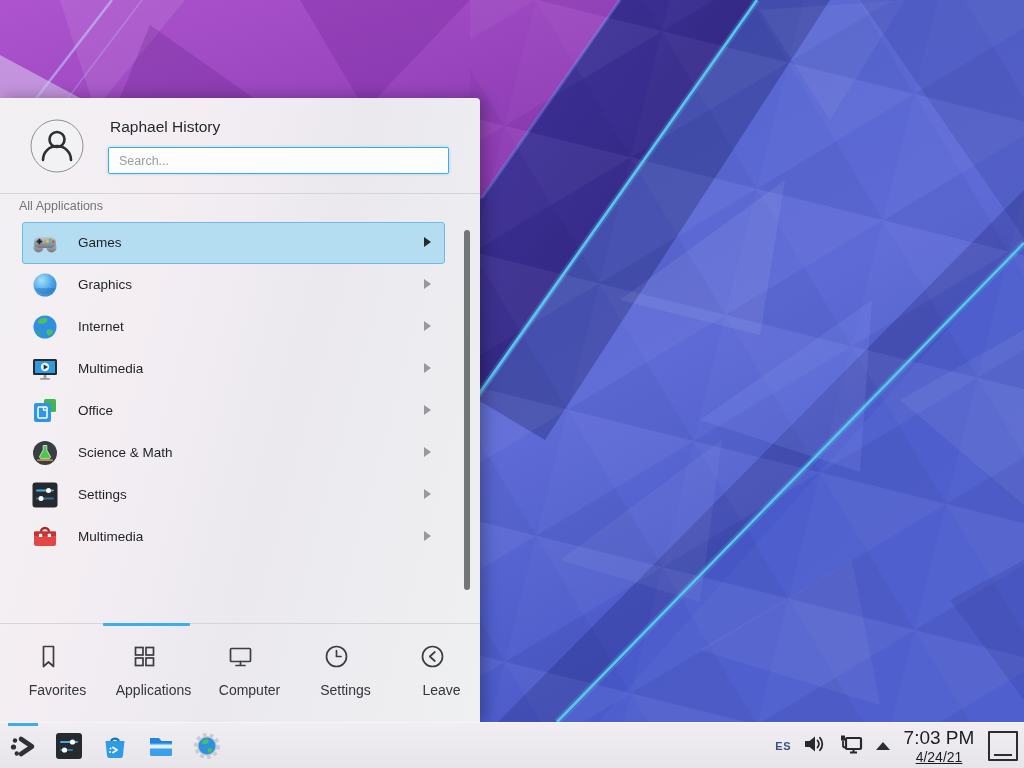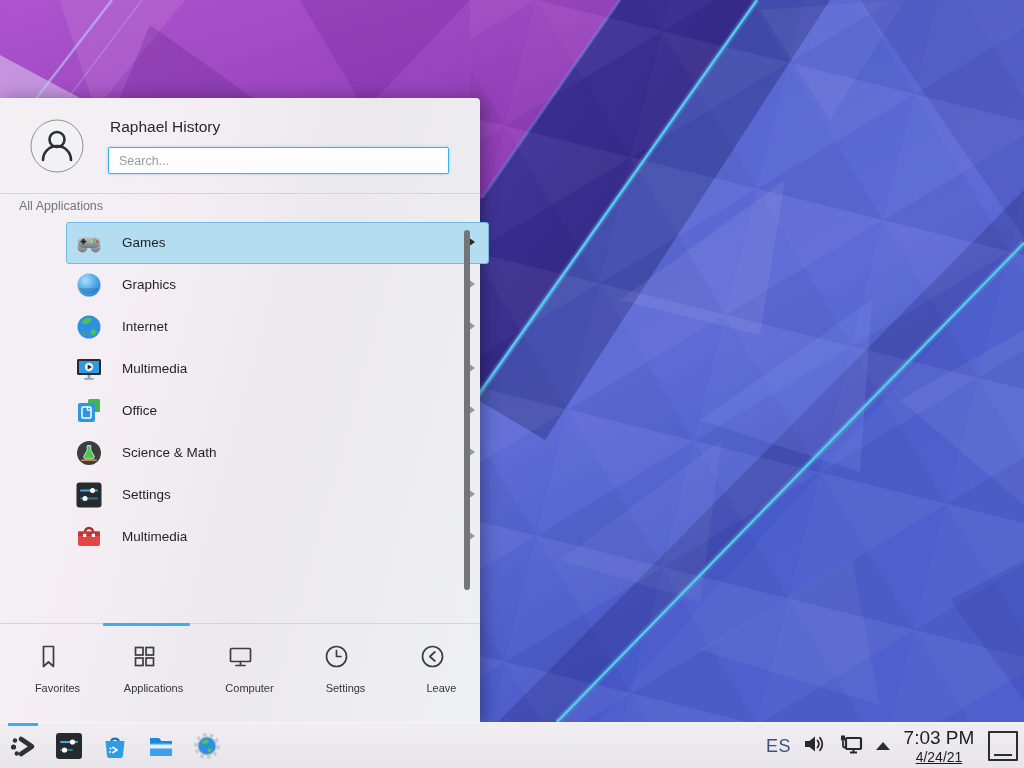--- a/index.html
+++ b/index.html
@@ -9,21 +9,21 @@
 
   
   #taskbar{position:absolute;left:0;right:0;bottom:0;height:46px;
            background:linear-gradient(#f0eef3,#e7e5ea);border-top:1px solid #f6f5f8;
            box-sizing:border-box;z-index:6;}
   .task-apps{position:absolute;left:8px;top:8px;display:flex;gap:16px;}
   .task-app{width:30px;height:30px;position:relative;cursor:default;}
   .task-app svg{display:block;}
   .task-indicator{position:absolute;left:8px;top:0;width:30px;height:3px;background:#3daee9;}
   .tray{position:absolute;right:0;top:0;height:46px;display:flex;align-items:center;gap:12px;padding-right:6px;}
-  .kb-layout{font-size:18px;font-weight:normal;color:#3d5080;letter-spacing:.5px;}
+  .kb-layout{font-size:11px;font-weight:bold;color:#3d5080;letter-spacing:.5px;}
   .clock{width:74px;text-align:center;color:#1b1e21;line-height:1;}
   .clock .time{font-size:19px;font-weight:500;}
   .clock .date{font-size:14px;margin-top:3px;text-decoration:underline;}
   .show-desktop{width:26px;height:26px;border:2px solid #2b2e31;border-radius:1px;position:relative;background:transparent;}
   .show-desktop::after{content:"";position:absolute;left:4px;right:4px;bottom:3px;height:2px;background:#2b2e31;}
   .caret-up{width:0;height:0;border-left:7px solid transparent;border-right:7px solid transparent;border-bottom:8px solid #2b2e31;}
 
   
   #launcher{position:absolute;left:0;top:98px;width:480px;height:624px;z-index:5;
             background:linear-gradient(105deg,#f2f0f3 0%,#f4eef3 30%,#ebe9ee 58%,#eff0f2 100%);
@@ -31,39 +31,39 @@
   .avatar{position:absolute;left:30px;top:21px;}
   .user-name{position:absolute;left:110px;top:20px;font-size:15.5px;color:#26292c;}
   .search-input{position:absolute;left:108px;top:49px;width:341px;height:27px;box-sizing:border-box;
             border:1px solid #3daee9;border-radius:2px;background:#fdfdfd;outline:none;
             box-shadow:0 0 3px rgba(61,174,233,.45);padding:0 10px;
             font-family:"Liberation Sans",sans-serif;font-size:12.5px;color:#232629;}
   .search-input::placeholder{color:#9a9da0;}
   .header-sep{position:absolute;left:0;top:95px;width:480px;height:1px;background:#d5d4d8;}
   .section-label{position:absolute;left:19px;top:101px;font-size:12.5px;color:#72767a;}
 
-  .app-list{position:absolute;left:0;top:124px;width:480px;height:401px;overflow:hidden;margin-left:44px;}
+  .app-list{position:absolute;left:0;top:124px;width:480px;height:401px;overflow:hidden;}
   .app-row{height:42px;position:relative;cursor:default;}
   .row-box{position:absolute;left:22px;top:0;width:423px;height:42px;box-sizing:border-box;border-radius:3px;}
   .app-row.selected .row-box{background:#b4ddf1;border:1px solid #6cbce6;}
   .row-icon{position:absolute;left:31px;top:7px;width:28px;height:28px;}
   .row-icon svg{display:block;}
   .row-label{position:absolute;left:78px;top:13px;font-size:13.5px;color:#1e2124;}
   .row-arrow{position:absolute;left:424px;top:15px;width:0;height:0;
              border-left:7px solid #96999c;border-top:5.5px solid transparent;border-bottom:5.5px solid transparent;}
   .app-row.selected .row-arrow{border-left-color:#26292a;}
 
   .scroll-thumb{position:absolute;left:464px;top:132px;width:6px;height:360px;background:#737679;border-radius:3px;}
 
   .tab-sep{position:absolute;left:0;top:525px;width:480px;height:1px;background:#d5d4d8;}
   .tab-indicator{position:absolute;left:103px;top:525px;width:87px;height:3px;background:#3daee9;border-radius:1px;}
   .tabbar{position:absolute;left:0;top:526px;width:480px;height:96px;display:flex;}
   .tab{flex:1;text-align:center;padding-top:19px;cursor:default;}
   .tab-icon{display:inline-block;width:27px;height:27px;}
-  .tab-label{margin-top:8px;font-size:11px;color:#33363a;padding-left:19px;}
+  .tab-label{margin-top:8px;font-size:14px;color:#33363a;padding-left:19px;}
 </style>
 </head>
 <body>
 
 <div id="screen">
 
   <svg id="wallpaper" viewBox="0 0 1024 768" preserveAspectRatio="none">
     <defs>
       <linearGradient id="wpBlue" x1="0" y1="0" x2="1" y2="1">
         <stop offset="0" stop-color="#3e4fc0"></stop>

